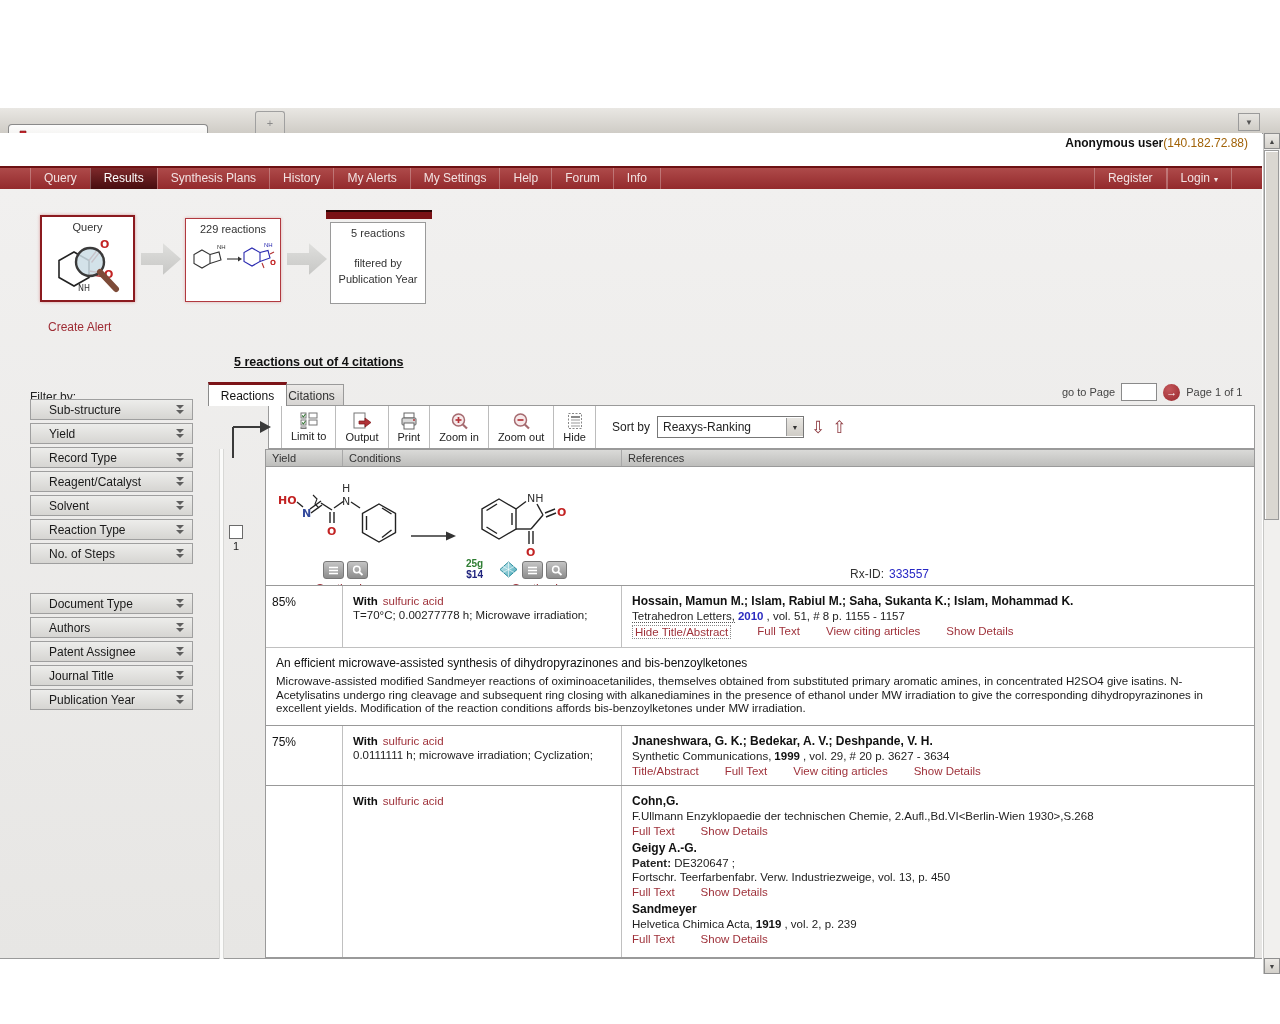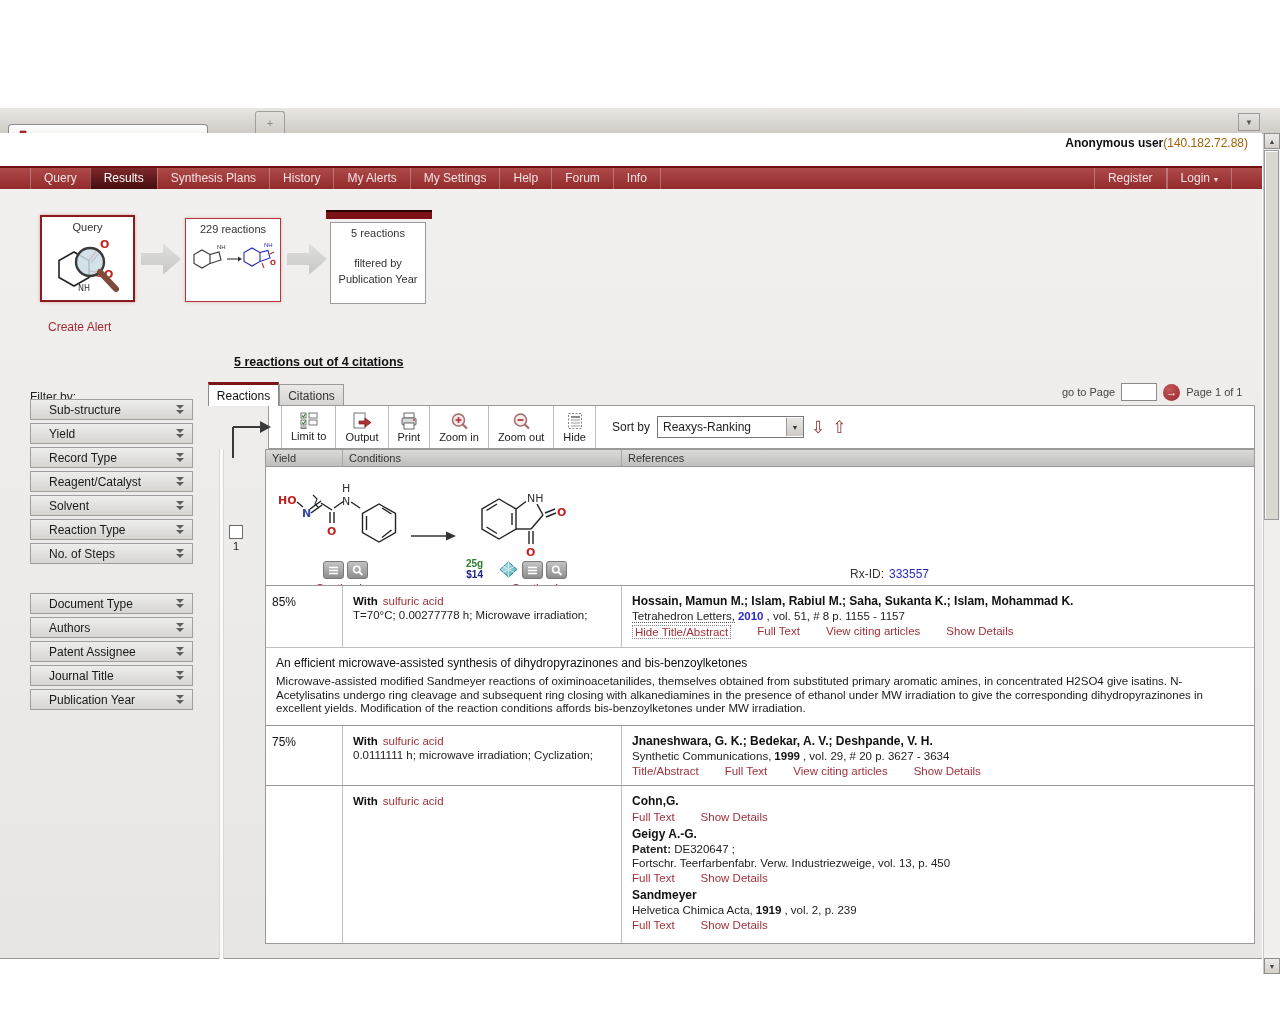--- a/index.html
+++ b/index.html
@@ -65,21 +65,21 @@
         display:flex;align-items:center;justify-content:space-between;
         padding:0 8px 0 18px;font-size:12px;color:#1a1a1a;cursor:pointer;}
   .dblchev{display:flex;flex-direction:column;align-items:center;}
   .dblchev i{width:0;height:0;border-left:4px solid transparent;border-right:4px solid transparent;
              border-top:4px solid #5f5f5f;display:block;margin:0.5px 0;}
 
   
   .summary{position:absolute;left:207px;top:166px;font-size:12.5px;font-weight:bold;
            text-decoration:underline;color:#111;margin-left:27px;}
   .rtab{position:absolute;box-sizing:border-box;font-size:12px;display:flex;align-items:center;justify-content:center;}
-  .rtab.active{left:208px;top:193px;width:71px;height:24px;background:#fff;
+  .rtab.active{left:208px;top:193px;width:79px;height:24px;background:#fff;
        border:1px solid #8a8a8a;border-bottom:none;border-top:3px solid #7c1418;z-index:3;color:#111;}
   .rtab.idle{left:279px;top:195px;width:65px;height:22px;background:linear-gradient(#eceae8,#d5d3d1);
        border:1px solid #9a9a9a;border-bottom:none;color:#333;}
 
   .gotorow{position:absolute;left:1062px;top:194px;display:flex;align-items:center;gap:6px;font-size:11px;color:#444;}
   .goto-input{width:30px;height:14px;border:1px solid #8a8a8a;background:#fff;font-size:11px;}
   .goto-btn{width:17px;height:17px;border-radius:50%;background:radial-gradient(circle at 35% 30%,#c4565a,#98272c);
             color:#fff;display:flex;align-items:center;justify-content:center;font-size:11px;cursor:pointer;}
 
   .toolbar{position:absolute;left:268px;top:216px;width:987px;height:44px;background:#fff;
@@ -578,20 +578,21 @@
       </div>
 
       <div class="drow" style="min-height:150px">
         <div class="dy"></div>
         <div class="dc">
           <div><span class="withb">With</span><span class="reagent">sulfuric acid</span></div>
         </div>
         <div class="dr">
           <div class="refblock">
             <div class="auth">Cohn,G.</div>
+            <div class="cit">F.Ullmann Enzyklopaedie der technischen Chemie, 2.Aufl.,Bd.VI&lt;Berlin-Wien 1930&gt;,S.268</div>
             <div class="linkrow">
               <span>Full Text</span>
               <span>Show Details</span>
             </div>
           </div>
           <div class="refblock">
             <div class="auth">Geigy A.-G.</div>
             <div class="cit">
               <span class="patlbl">Patent:</span>
               <span>DE320647 ;</span>

